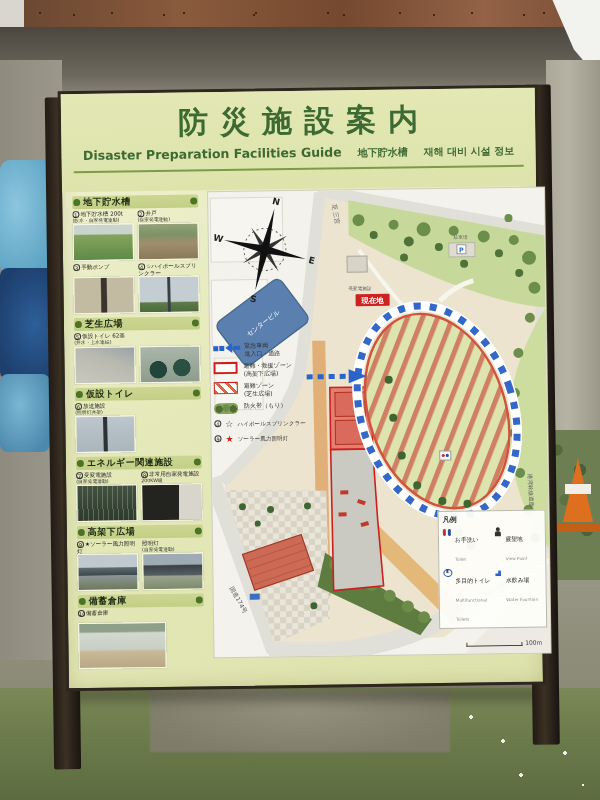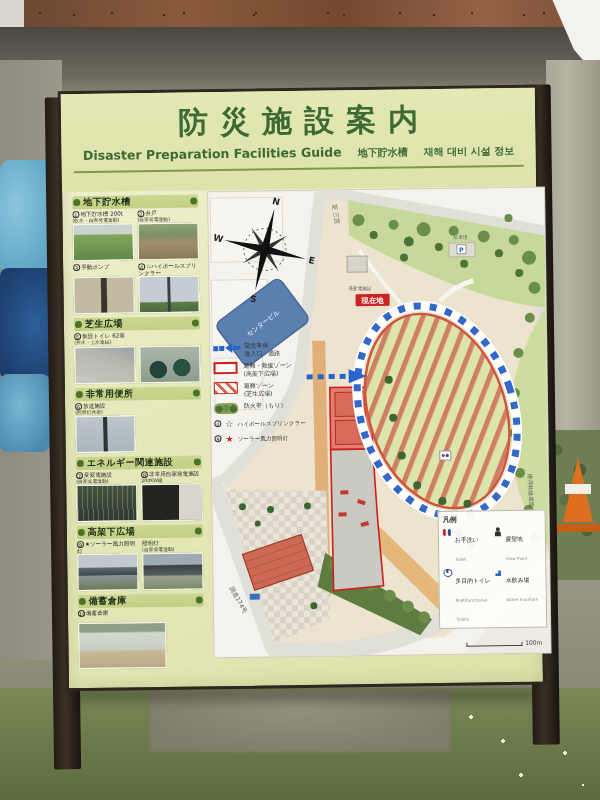--- a/index.html
+++ b/index.html
@@ -225,21 +225,21 @@
             <div class="ilabel" style="margin-top:2px;"><span class="num">5</span><span>仮設トイレ 62基</span><span class="lsub">(井水・上水連結)</span></div>
             <div class="ph-row">
               <div class="ph p5"></div>
               <div class="ph p6"></div>
             </div>
           </div>
 
           <div class="sec">
             <div class="sec-head">
               <span class="dot"></span>
-              <span class="sec-title">非常用便所</span>
+              <span class="sec-title">仮設トイレ</span>
               <span class="dot end"></span>
             </div>
             <div class="ilabel" style="margin-top:2px;"><span class="num">6</span><span>放送施設</span><span class="lsub">(照明灯共架)</span></div>
             <div class="ph p7 half"></div>
           </div>
 
           <div class="sec">
             <div class="sec-head">
               <span class="dot"></span>
               <span class="sec-title">エネルギー関連施設</span>

